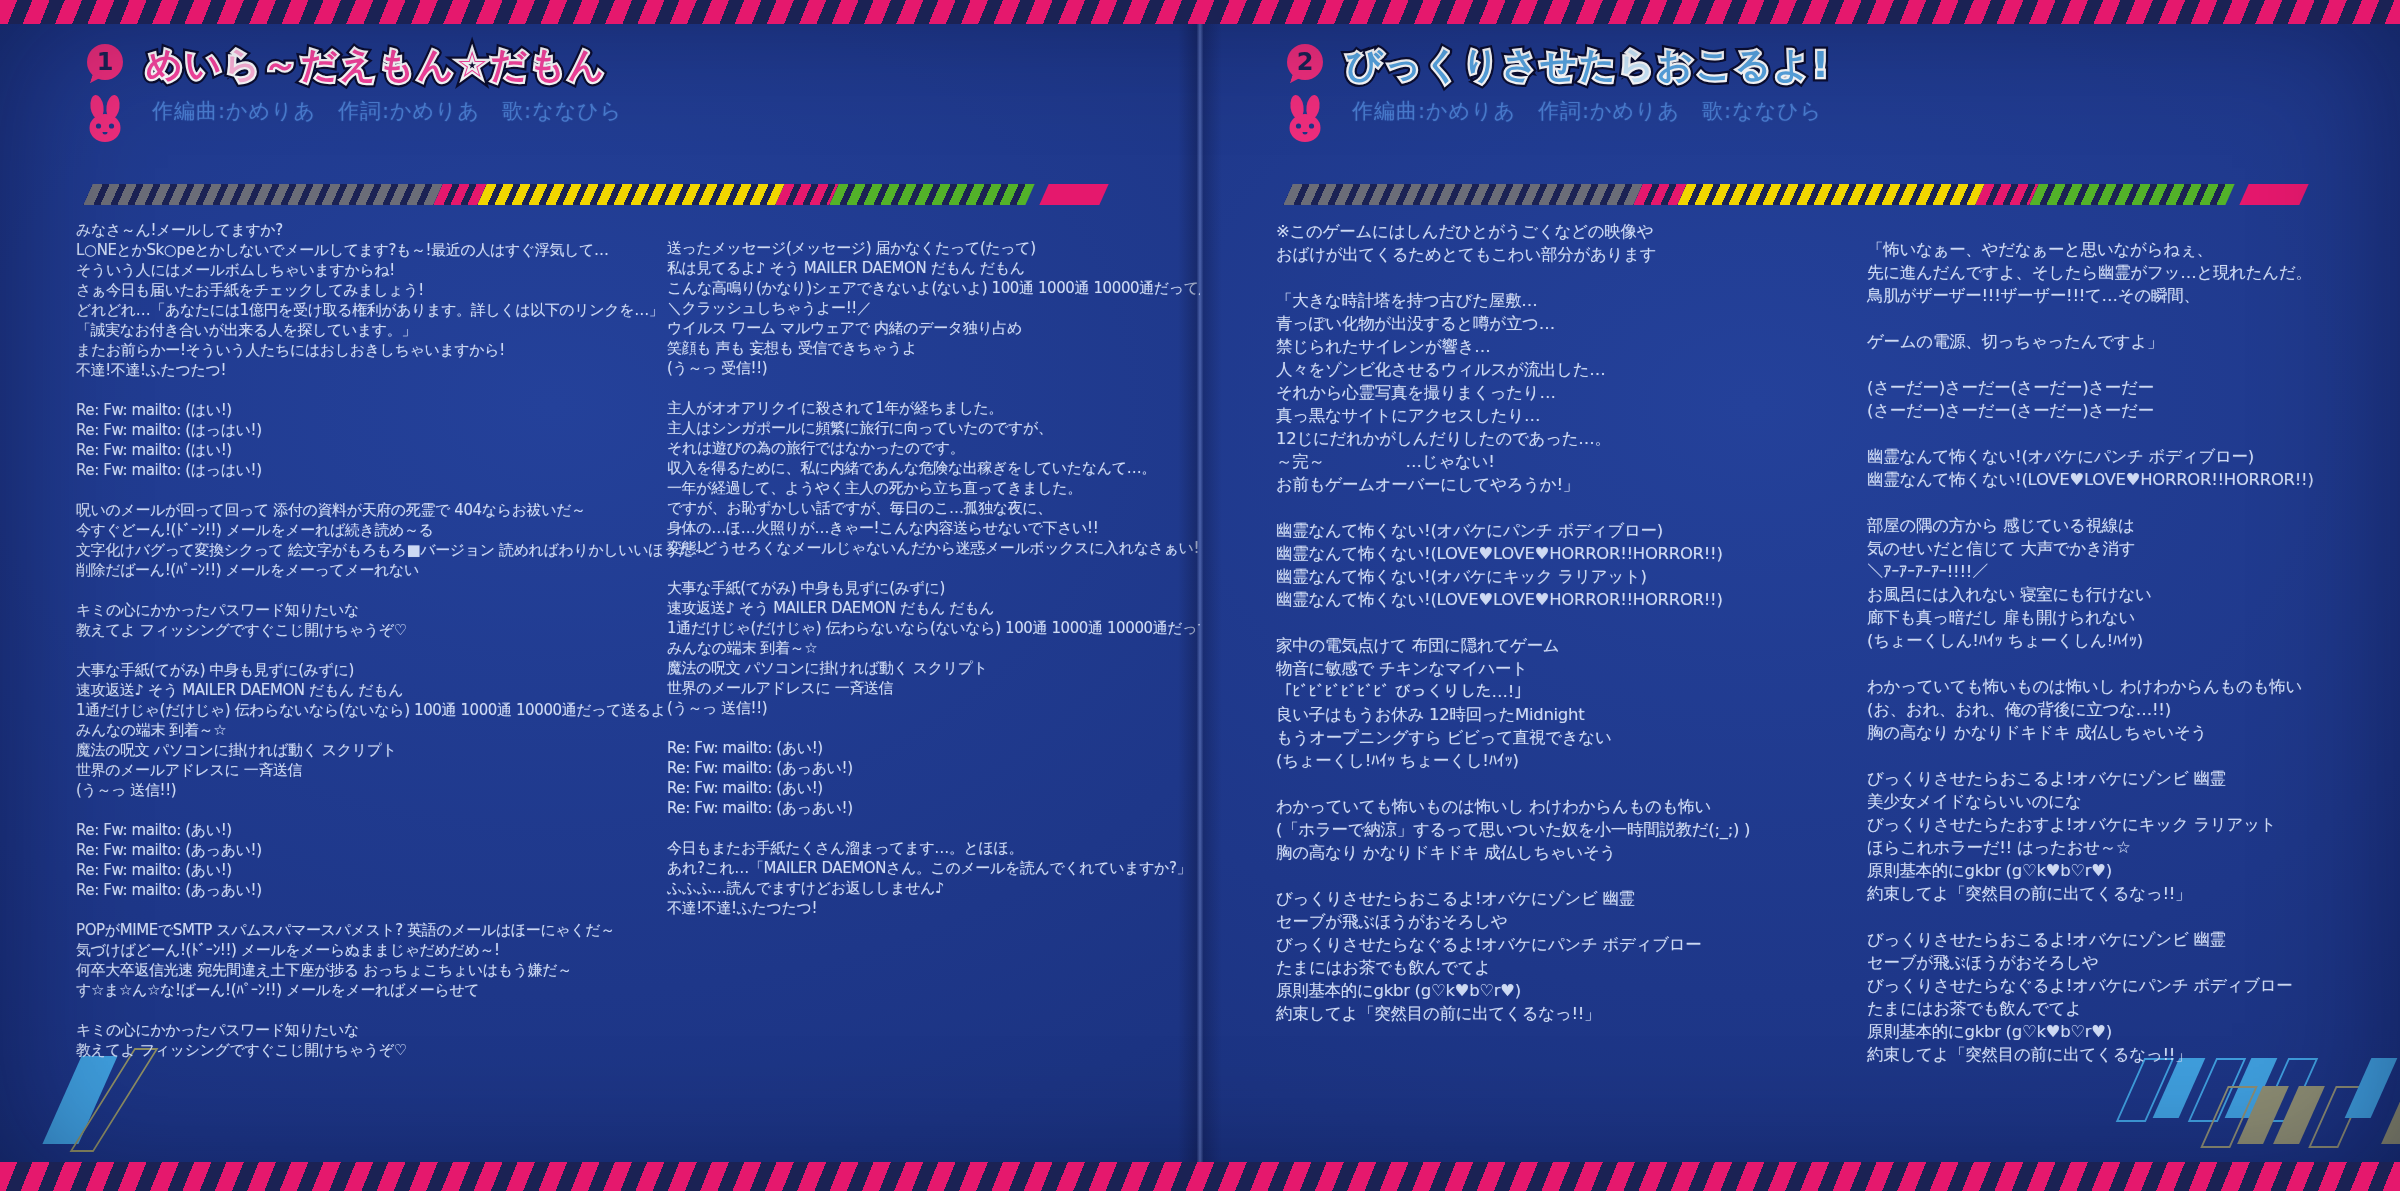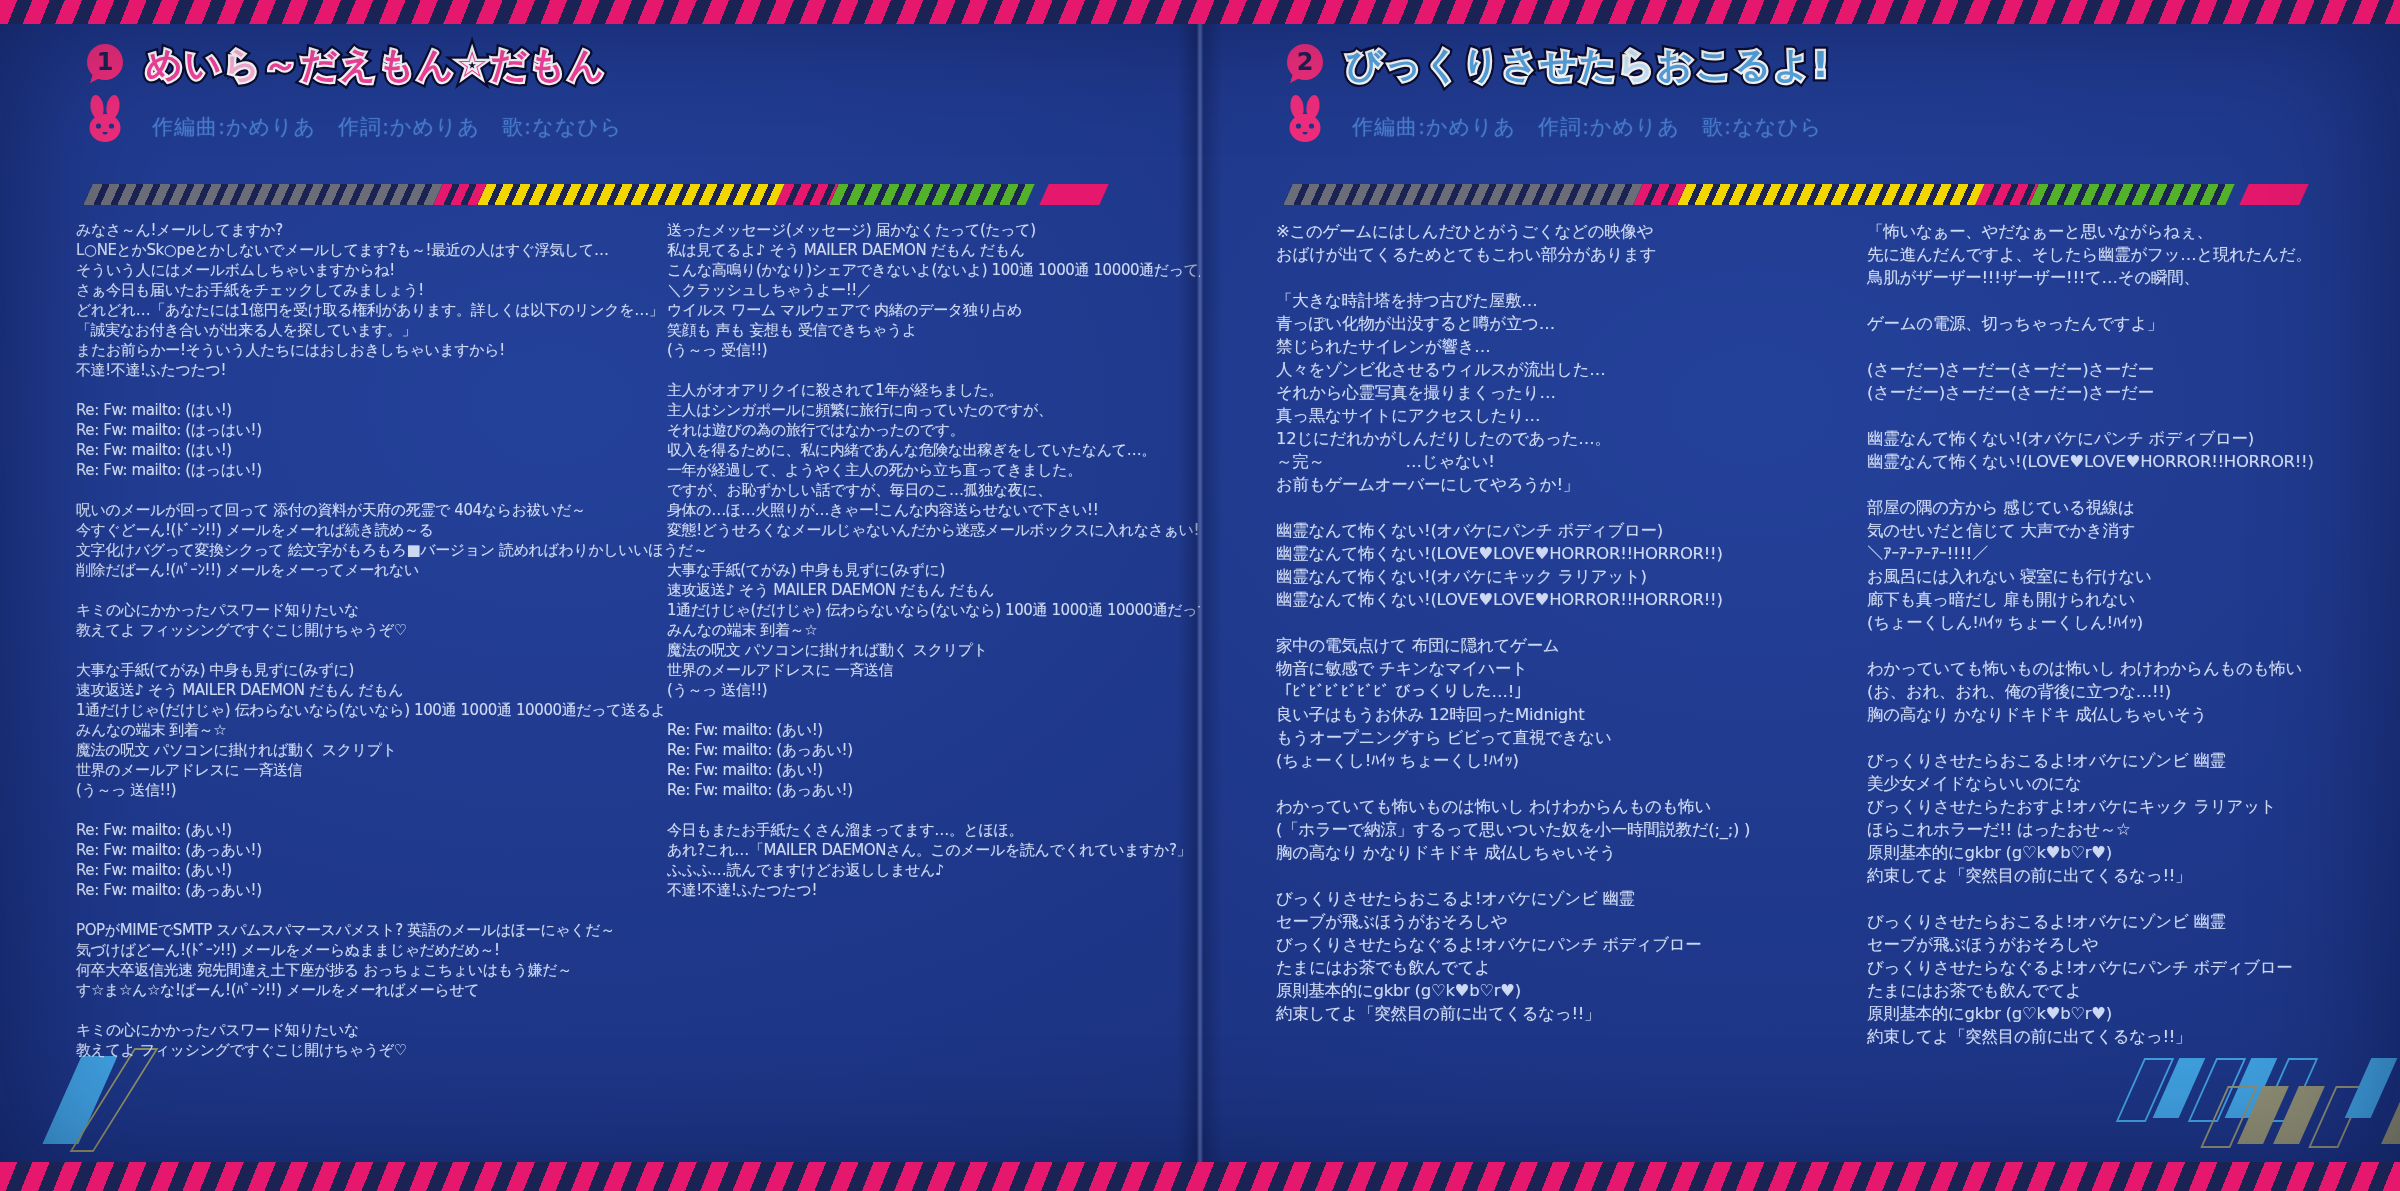--- a/index.html
+++ b/index.html
@@ -38,39 +38,39 @@
     font-size:36px;font-weight:bold;letter-spacing:2px;line-height:1.15;}
   .title .layer{display:block;}
   .title .layer.inner,.title .layer.fill{position:absolute;inset:0;}
   .title .layer.outer{-webkit-text-stroke:9px var(--title-outline);color:var(--title-outline);
     text-shadow:0 3px 0 var(--title-outline),3px 0 0 var(--title-outline),-3px 0 0 var(--title-outline),0 -3px 0 var(--title-outline);}
   .title .layer.inner{-webkit-text-stroke:4.5px #ffffff;color:#ffffff;}
   .title-pink .layer.fill{color:var(--pink-title);}
   .title-pink .layer.fill .hl{color:var(--pink-title-highlight);}
   .title-blue .layer.fill{color:var(--blue-title);}
   .title-blue .layer.fill .hl{color:var(--blue-title-highlight);}
-  .credits{margin-top:28px;margin-left:6px;font-size:21px;letter-spacing:1px;
+  .credits{margin-top:12px;margin-left:6px;font-size:21px;letter-spacing:1px;
     color:var(--credits-text);text-shadow:0 0 2px rgba(73,123,206,.5);}
 
   
   .stripe-bar{position:absolute;top:184px;left:88px;height:21px;display:flex;z-index:2;}
   .seg{display:block;height:100%;transform:skewX(-24deg);
     background:repeating-linear-gradient(90deg,var(--c) 0 10px,var(--stripe-navy) 10px 17px);}
   .seg-gray{--c:var(--gray-stripe);width:350px;}
   .seg-yellow{--c:var(--yellow);width:298px;}
   .seg-green{--c:var(--green);width:196px;}
   .seg-pink{--c:var(--magenta);}
   .w44{width:44px;}.w54{width:54px;}.w60{width:60px;background:var(--magenta);}
   .seg-space{display:block;width:14px;}
 
   
   .col{position:absolute;top:220px;white-space:pre;color:var(--lyrics-text);
     text-shadow:0 0 1px rgba(205,220,250,.45);z-index:2;}
   .col-a{left:76px;}
-  .col-b{left:667px;}
+  .col-b{left:667px;margin-top:18px;}
   .page-left .col .ln{height:20px;line-height:20px;font-size:15px;letter-spacing:-0.4px;}
   .page-right .col .ln{height:23px;line-height:23px;font-size:16.5px;letter-spacing:-0.3px;}
 
   
   .pg{position:absolute;display:block;transform:skewX(-24deg);}
   .deco-bl{position:absolute;left:44px;top:1056px;width:160px;height:100px;z-index:1;}
   .deco-bl .fill-sky{left:18px;top:0;width:36px;height:88px;background:var(--sky-blue);}
   .deco-bl .outline-olive{left:58px;top:-8px;width:20px;height:100px;border:2px solid var(--olive-outline);transform:skewX(-32deg);}
   .deco-br{position:absolute;left:930px;top:1052px;width:290px;height:105px;z-index:1;}
   .deco-br .b{height:60px;width:26px;top:6px;}

